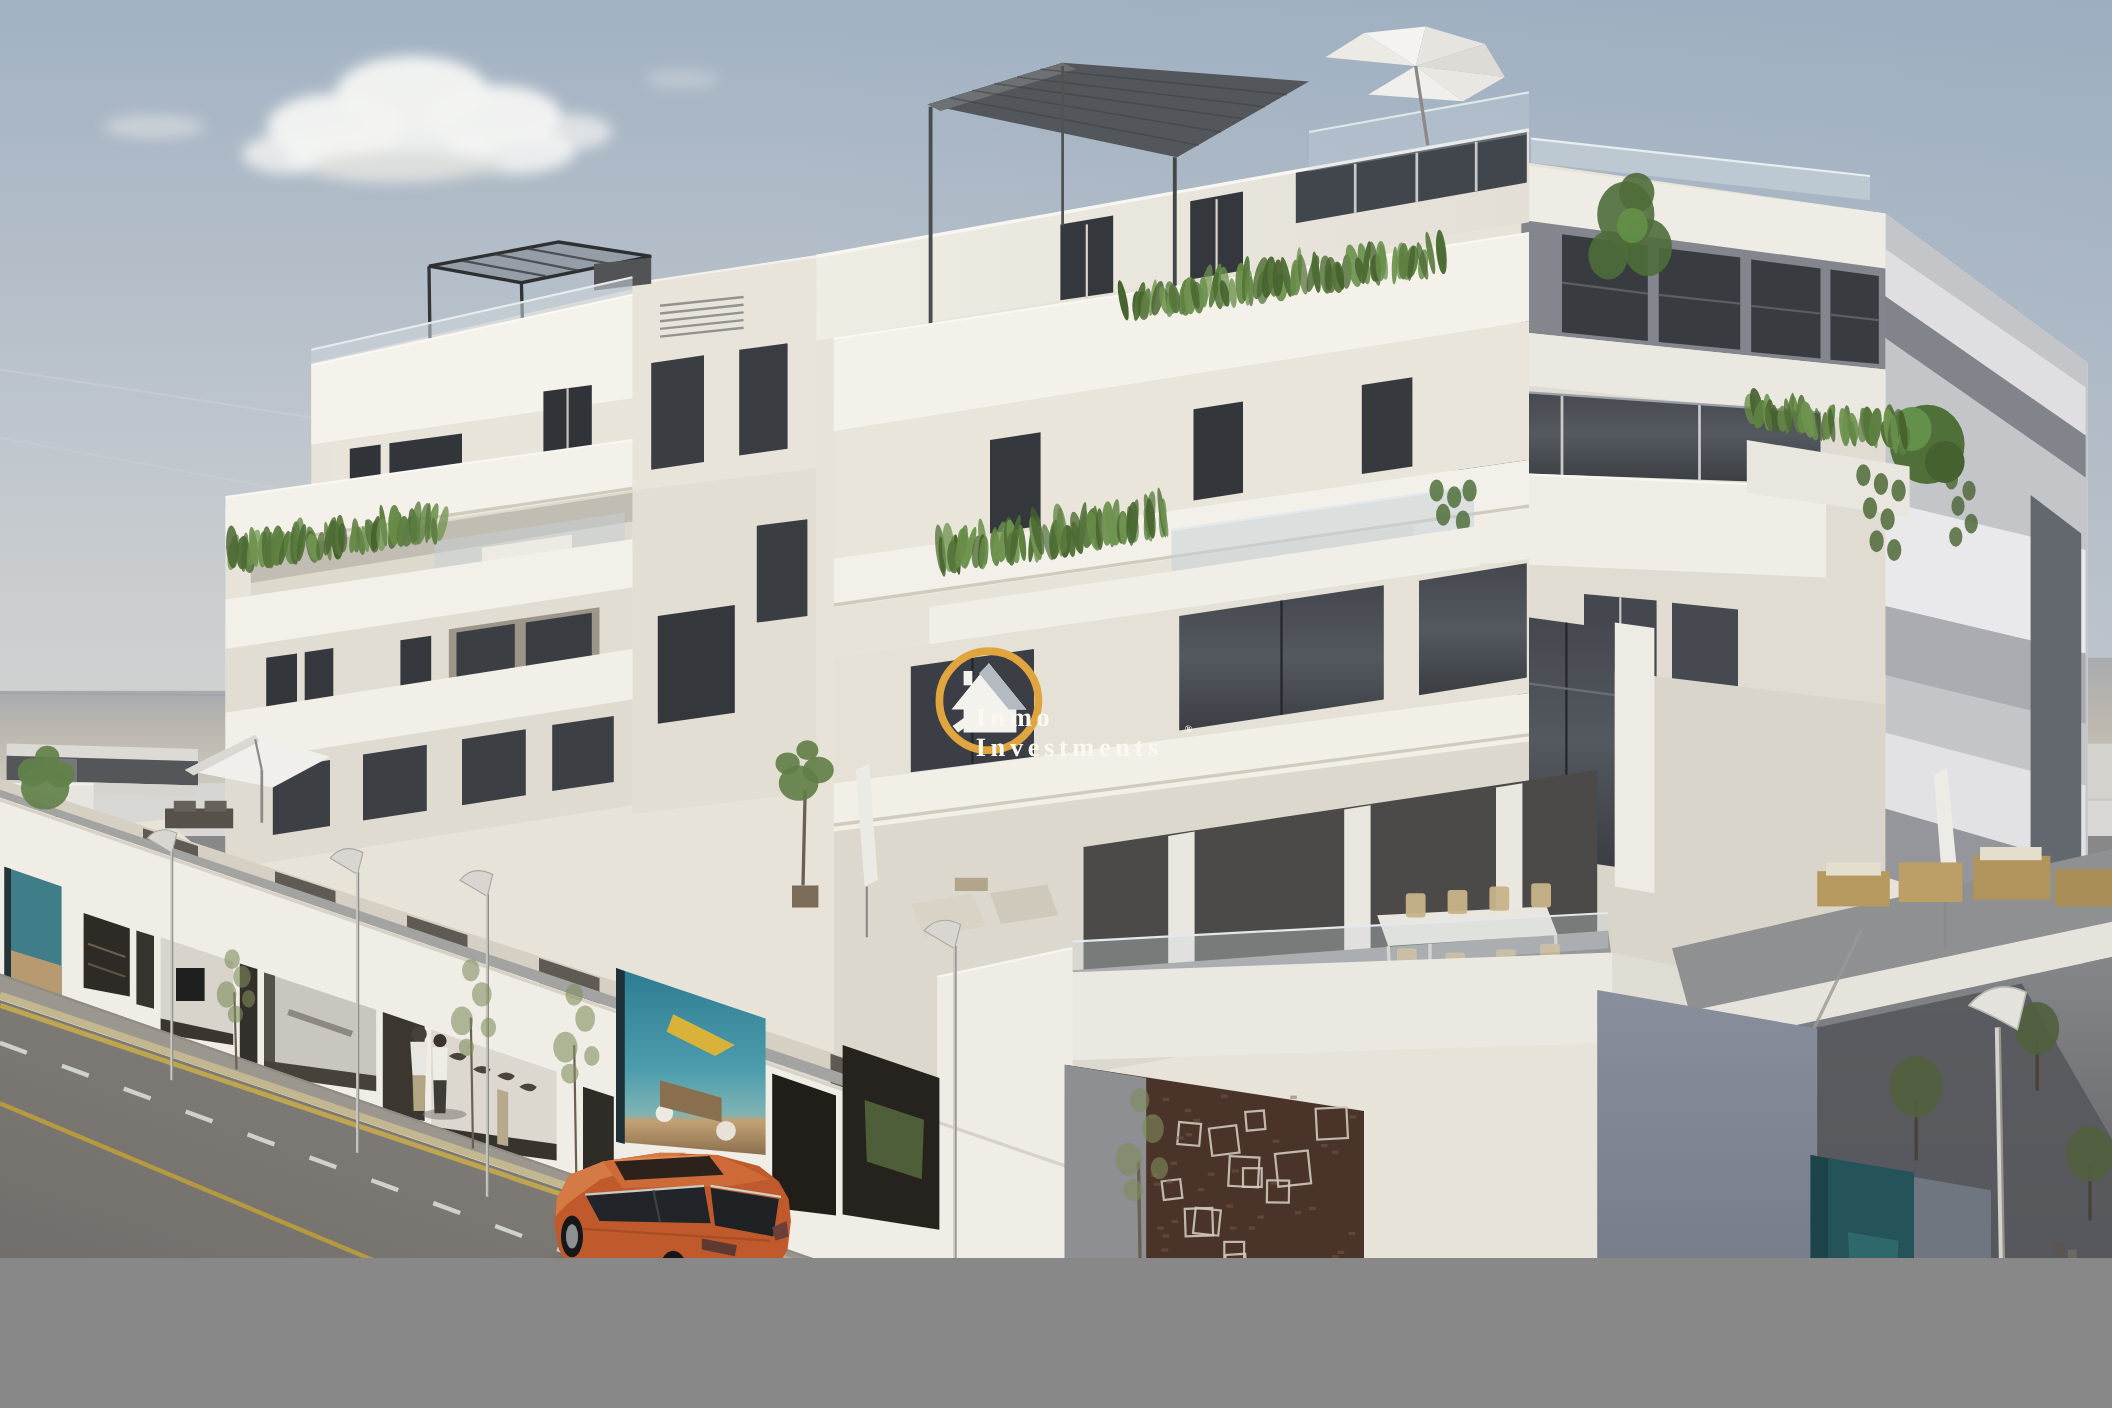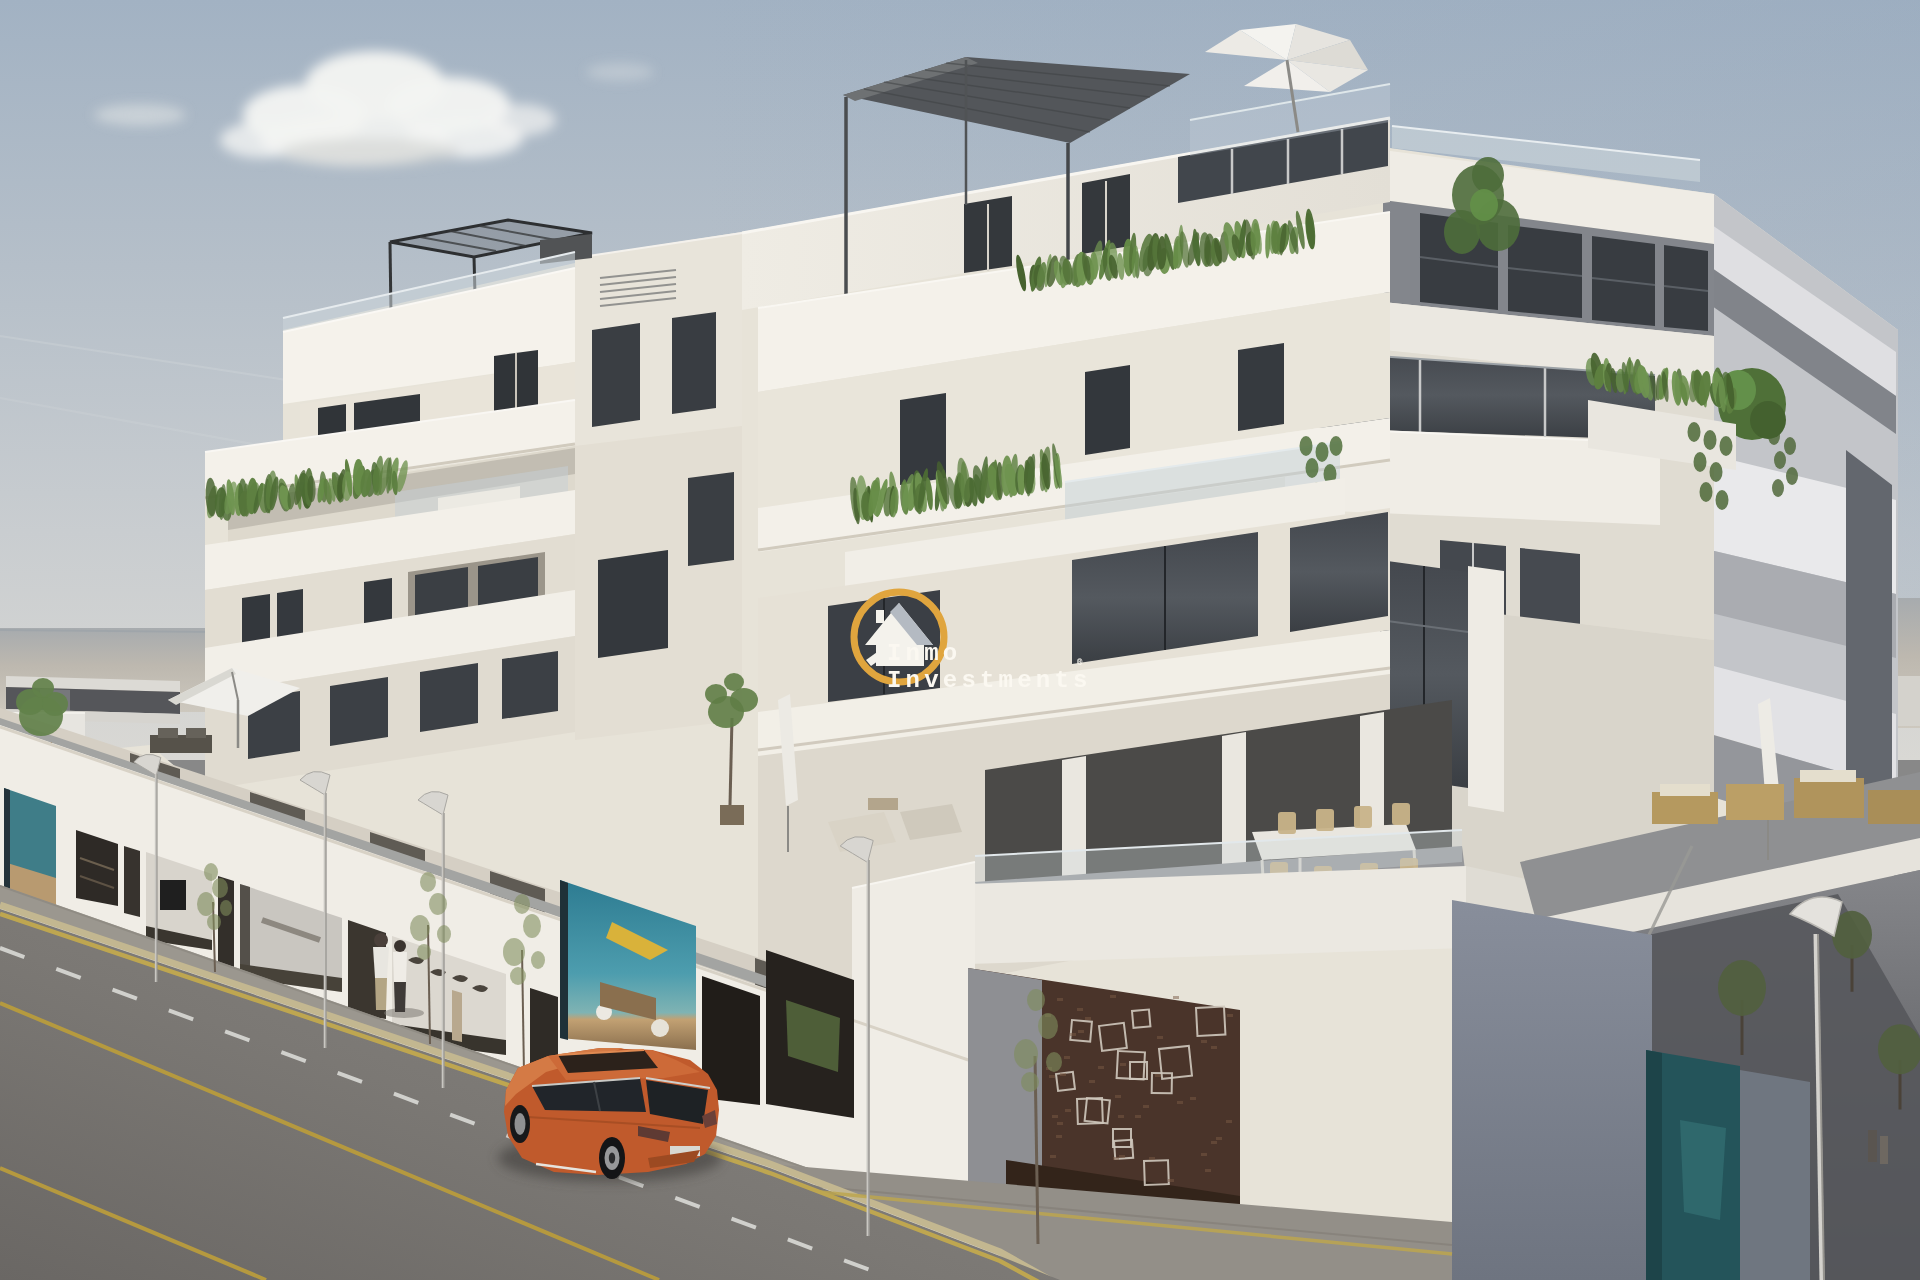--- a/index.html
+++ b/index.html
@@ -1,14 +1,14 @@
 <!DOCTYPE html>
 <html><head><meta charset="utf-8"><style>
 html,body{margin:0;padding:0;background:#888;}
-.wrap{width:1920px;height:1280px;overflow:hidden;position:relative;font-family:Liberation Mono, monospace;}
+.wrap{width:1920px;height:1144px;overflow:hidden;position:relative;font-family:Liberation Serif, serif;}
 </style></head><body>
 <div class="wrap">
 <svg width="1920" height="1280" viewBox="0 0 1920 1280">
 <defs>
 <linearGradient id="sky" x1="0" y1="0" x2="0" y2="1">
  <stop offset="0" stop-color="#a2b2c3"></stop>
  <stop offset="0.35" stop-color="#b5bfc9"></stop>
  <stop offset="0.7" stop-color="#c9cdd0"></stop>
  <stop offset="1" stop-color="#d9d8d4"></stop>
 </linearGradient>

